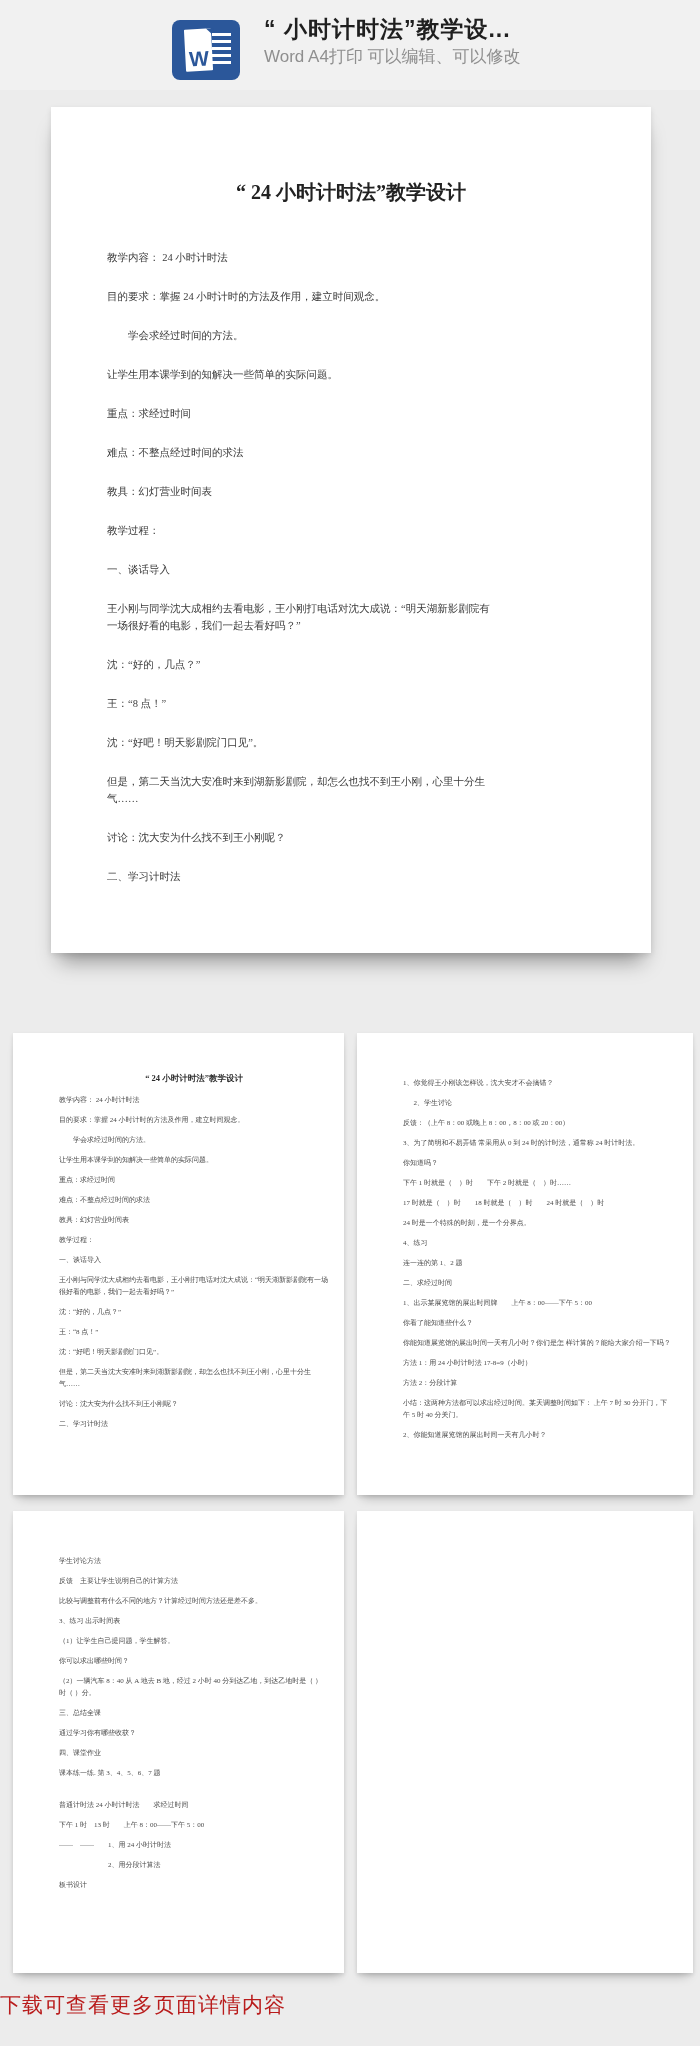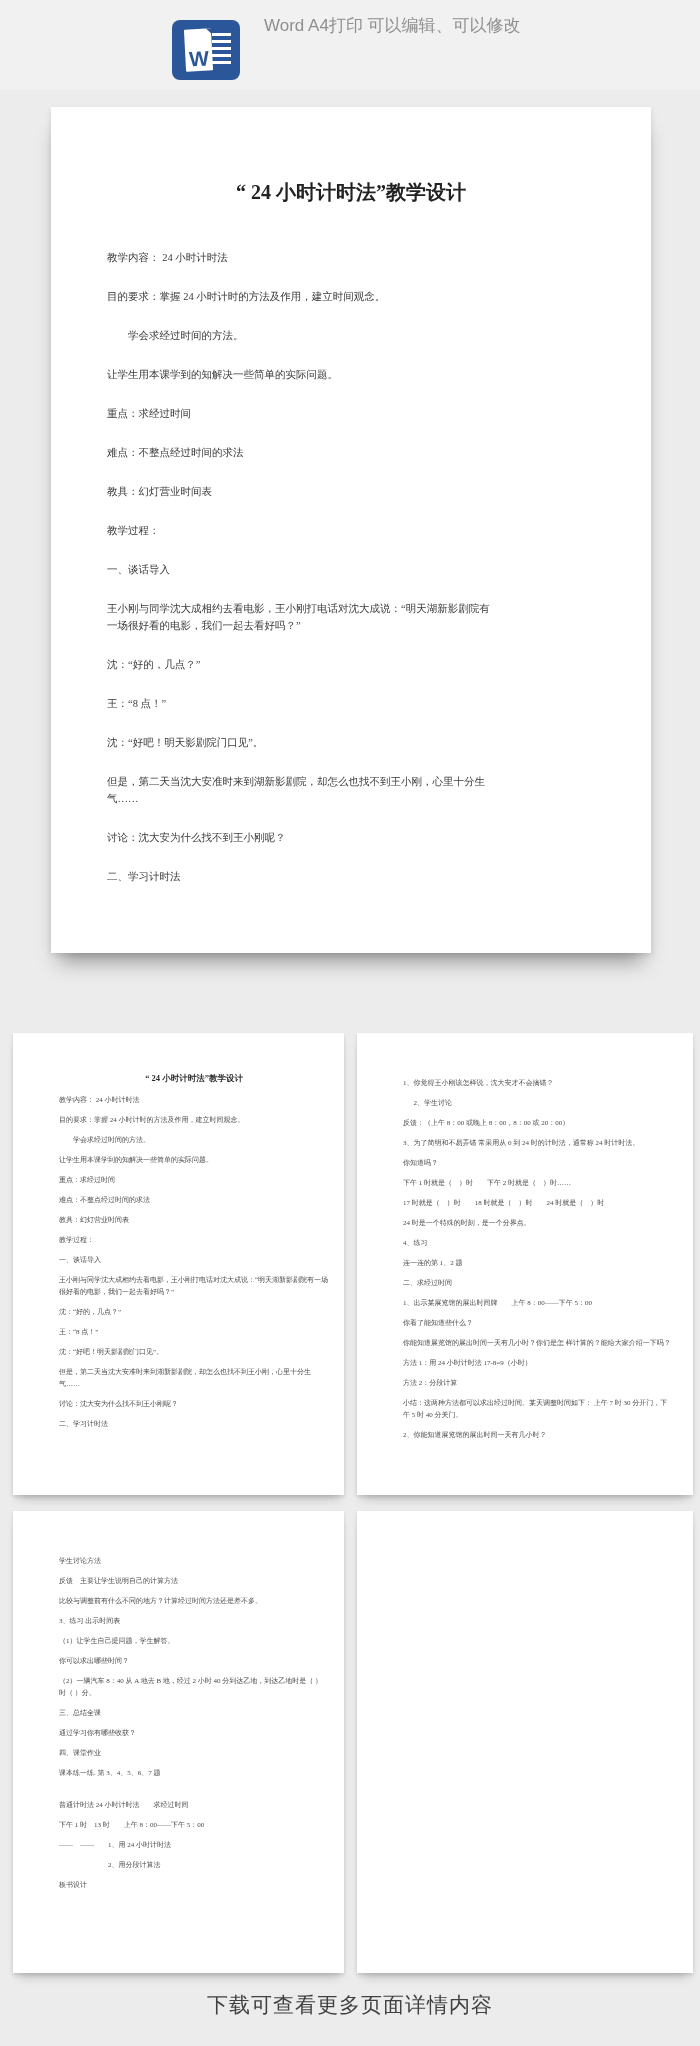--- a/index.html
+++ b/index.html
@@ -64,22 +64,22 @@
   .thumb-inner p{
     width:540px;margin:0 0 16px;font-size:14px;line-height:24px;
     word-break:break-all;
   }
   .ind1{text-indent:1.5em;}
   .ind2{text-indent:2em;}
   .ind7{text-indent:7em;}
   .gap{margin-top:40px !important;}
   
   .footer{
-    position:absolute;left:0;top:1991px;width:700px;text-align:center;
-    font-size:21px;color:#404040;letter-spacing:1px;
+    position:absolute;left:0;top:1991px;width:700px;
+    font-size:21px;color:#b91c1c;letter-spacing:1px;
   }
 </style>
 </head>
 <body>
 
 <div class="header-band"></div>
 
 <div class="word-icon" style="background: rgb(43, 87, 154);">
   <div class="page-shape">
     <div class="fold"></div>
@@ -88,20 +88,21 @@
   <div class="doc-lines">
     <i></i>
       <i></i>
       <i></i>
       <i></i>
       <i></i>
   </div>
 </div>
 
 <div class="header-text">
+  <div class="doc-title">“ 小时计时法”教学设...</div>
   <div class="doc-subtitle">Word A4打印 可以编辑、可以修改</div>
 </div>
 
 <div class="bigpage">
   <h1>“ 24 小时计时法”教学设计</h1>
   <div class="page-body">
 
   <p>教学内容： 24 小时计时法</p>
       <p>目的要求：掌握 24 小时计时的方法及作用，建立时间观念。</p>
       <p class="ind2">学会求经过时间的方法。</p>

